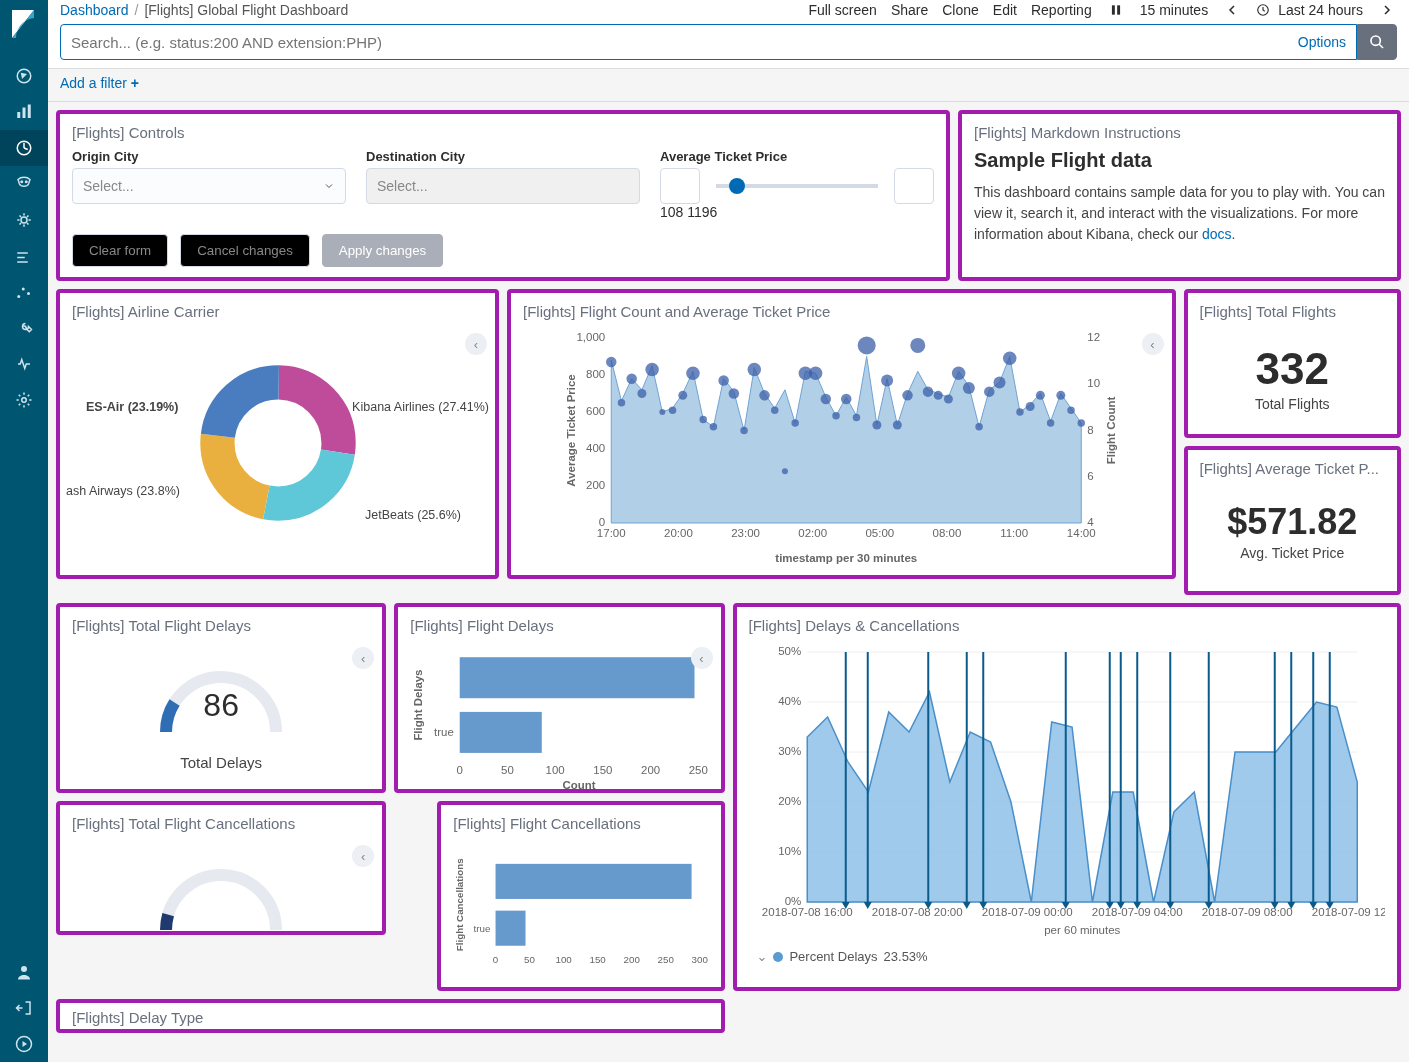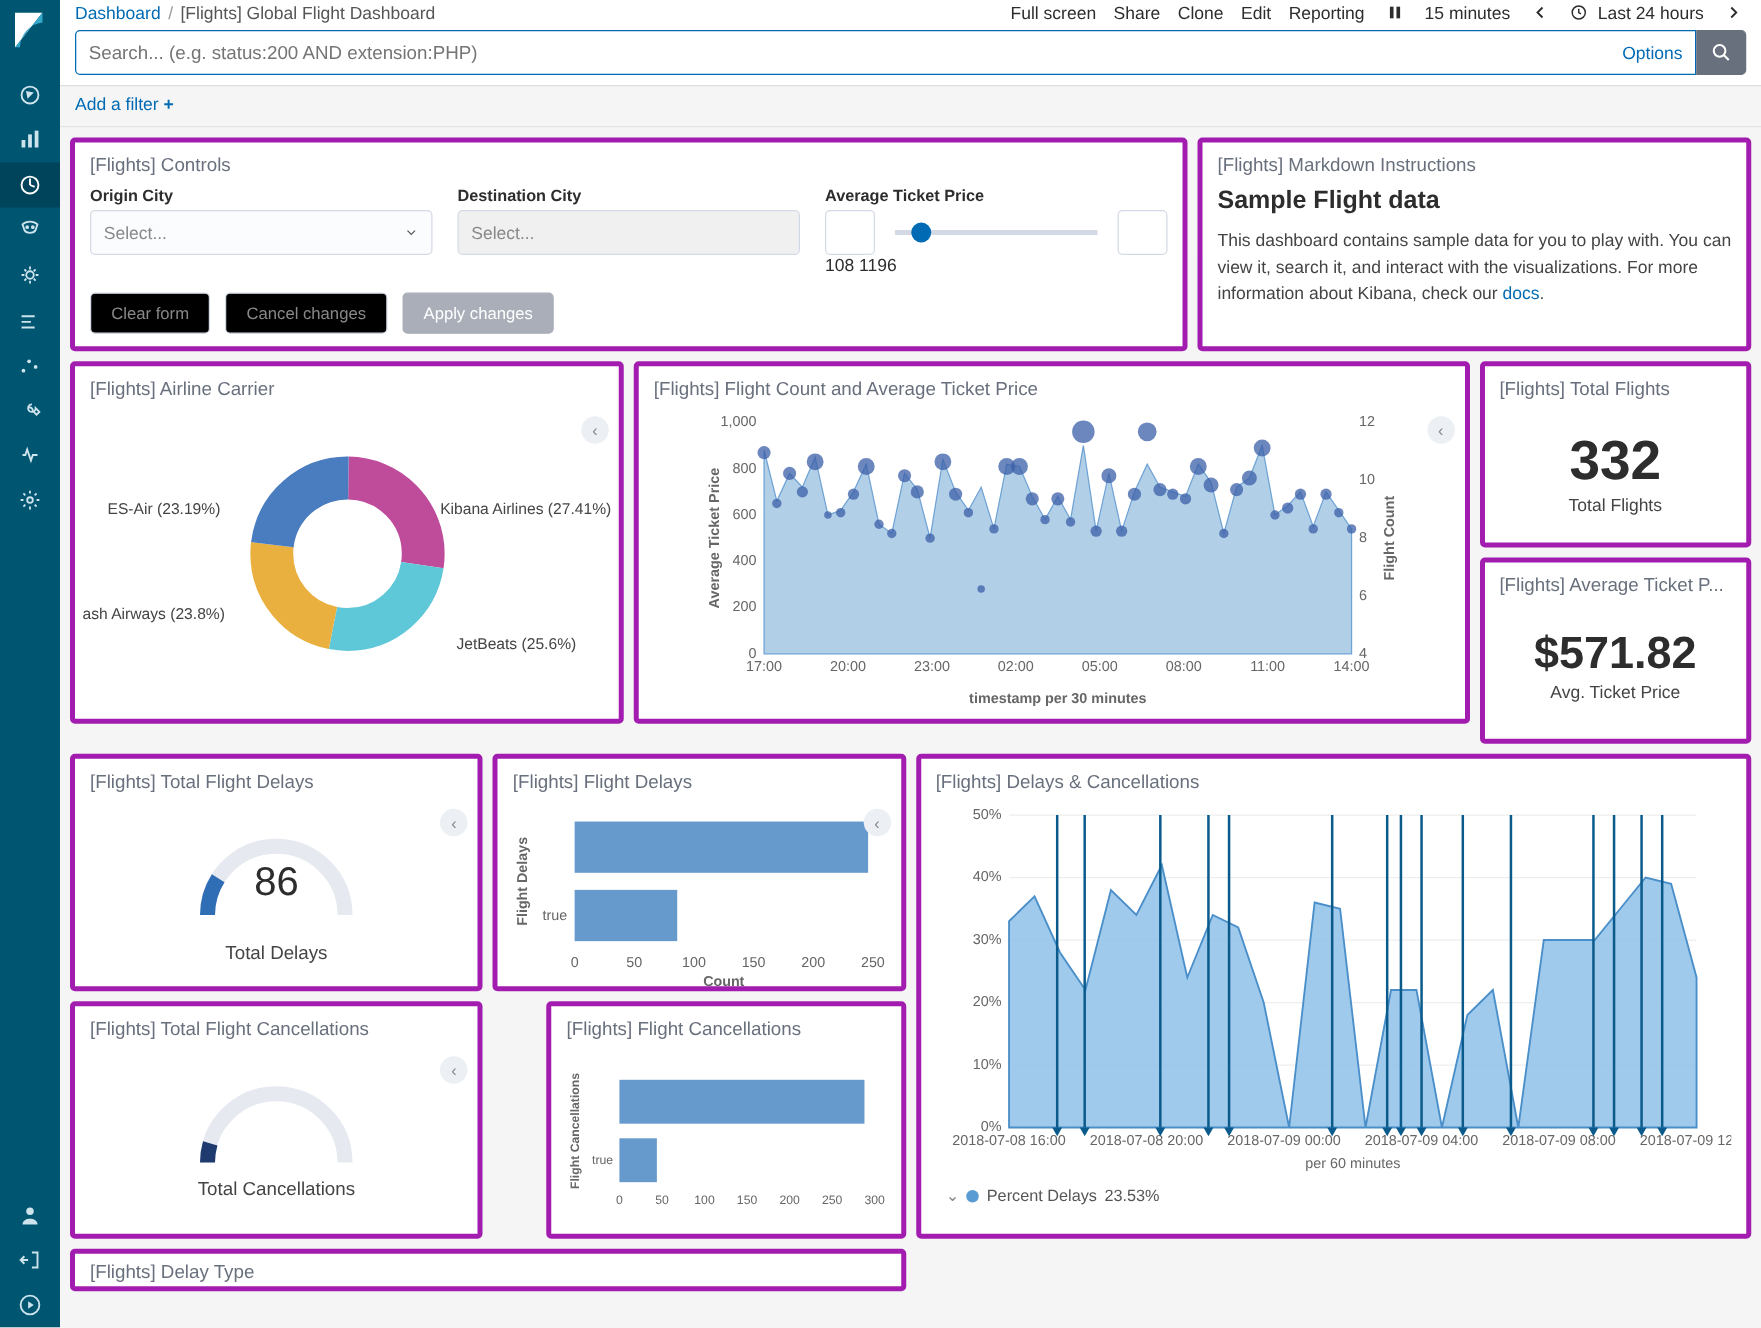--- a/index.html
+++ b/index.html
@@ -269,21 +269,21 @@
           <div class="donut-wrap">
             <svg width="160" height="160" viewBox="0 0 42 42">
               <circle cx="21" cy="21" r="15.9" fill="none" stroke="#bf4b9b" stroke-width="9" stroke-dasharray="27.41 72.59" stroke-dashoffset="25"></circle>
               <circle cx="21" cy="21" r="15.9" fill="none" stroke="#5ec8d8" stroke-width="9" stroke-dasharray="25.6 74.4" stroke-dashoffset="-2.41"></circle>
               <circle cx="21" cy="21" r="15.9" fill="none" stroke="#e9b040" stroke-width="9" stroke-dasharray="23.8 76.2" stroke-dashoffset="-28.01"></circle>
               <circle cx="21" cy="21" r="15.9" fill="none" stroke="#4a7cc0" stroke-width="9" stroke-dasharray="23.19 76.81" stroke-dashoffset="-51.81"></circle>
             </svg>
             <span class="donut-label" style="top:72px; right:-6px;">Kibana Airlines (27.41%)</span>
             <span class="donut-label" style="bottom:36px; right:22px;margin-top:25px;">JetBeats (25.6%)</span>
             <span class="donut-label" style="bottom:60px; left:-6px;">ash Airways (23.8%)</span>
-            <span class="donut-label" style="top:72px; left:14px;">ES-Air (23.19%)</span>
+            <span class="donut-label" style="top:72px; left:14px;font-weight:bold;">ES-Air (23.19%)</span>
           </div>
         </div>
 
         <div class="panel" style="grid-column: span 6; height: 290px;">
           <div class="panel-title">[Flights] Flight Count and Average Ticket Price</div>
           <div class="chart-nav">‹</div>
           <svg id="svg-count-price" width="100%" height="240" viewBox="0 0 560 240">
               <text class="axis-lbl" x="44" y="198" text-anchor="end">0</text>
               <text class="axis-lbl" x="44" y="161" text-anchor="end">200</text>
               <text class="axis-lbl" x="44" y="124" text-anchor="end">400</text>
@@ -460,21 +460,21 @@
               <path d="M 558.5 260 L 566.5 260 L 562.5 267 Z" fill="#0a5b8c"></path>
             </svg>
           <div class="legend-row">
             <span style="color:#888;">⌄</span>
             <span class="legend-dot" style="background:#5a9bd4;"></span>
             <span>Percent Delays</span>
             <span>23.53%</span>
           </div>
         </div>
 
-        <div class="panel" style="grid-column: span 3; height:190px;">
+        <div class="panel" style="grid-column: span 3; height:134px;">
           <div class="panel-title">[Flights] Total Flight Cancellations</div>
           <div class="chart-nav">‹</div>
           <div class="gauge-wrap">
             <svg id="svg-gauge-cancel" width="140" height="90" viewBox="0 0 140 90">
                 <path d="M 15 80 A 55 55 0 0 1 125 80" fill="none" stroke="#e6e9ef" stroke-width="12"></path>
                 <path d="M 15 80 A 55 55 0 0 1 17.18384728776814 64.65548916784238" fill="none" stroke="#1e3a6e" stroke-width="12"></path>
               </svg>
             <div class="lbl">Total Cancellations</div>
           </div>
         </div>

